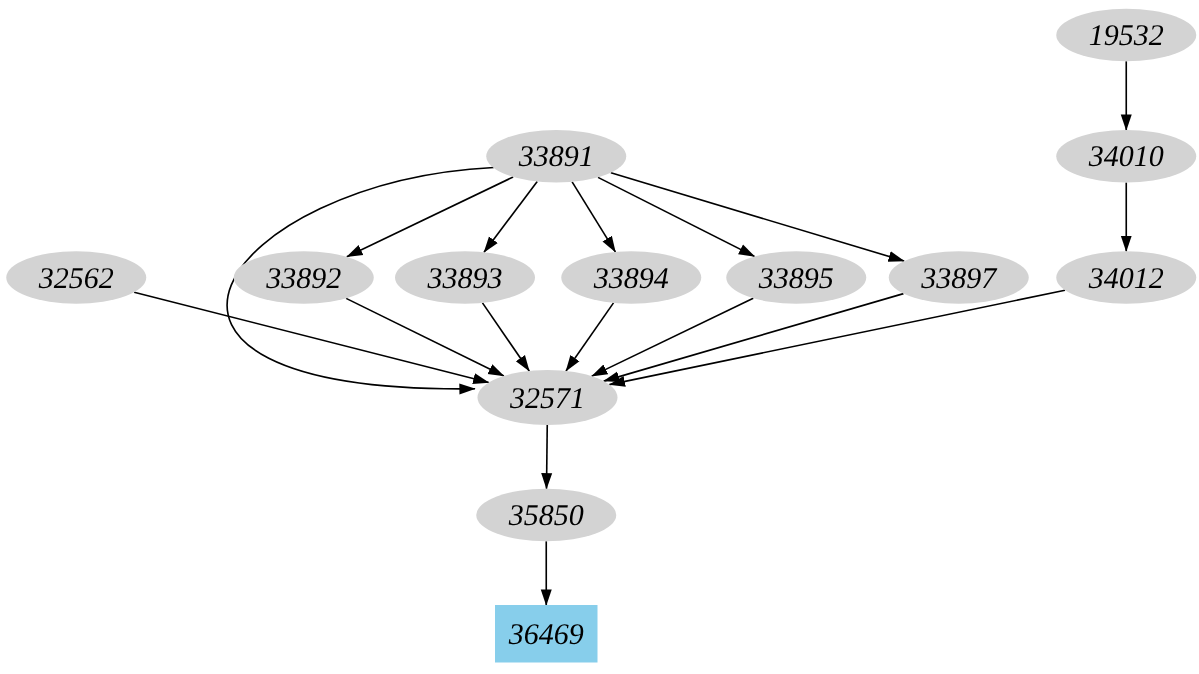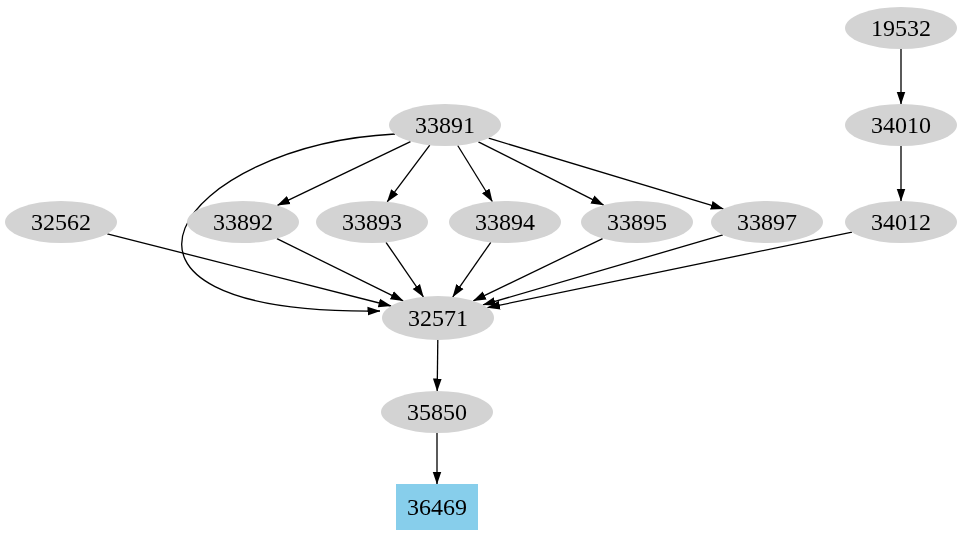--- a/index.html
+++ b/index.html
@@ -9,20 +9,21 @@
     width: 959px;
     height: 539px;
     overflow: hidden;
     font-family: "Liberation Serif", serif;
   }
   #graph-container {
     position: relative;
     width: 959px;
     height: 472px;
     background: #ffffff;
+    font-style: italic;
   }
   svg { display: block; }
   .edge {
     fill: none;
     stroke: #000000;
     stroke-width: 1.3px;
   }
   .node-shape-ellipse, .node-shape-rect {
     stroke: none;
   }

